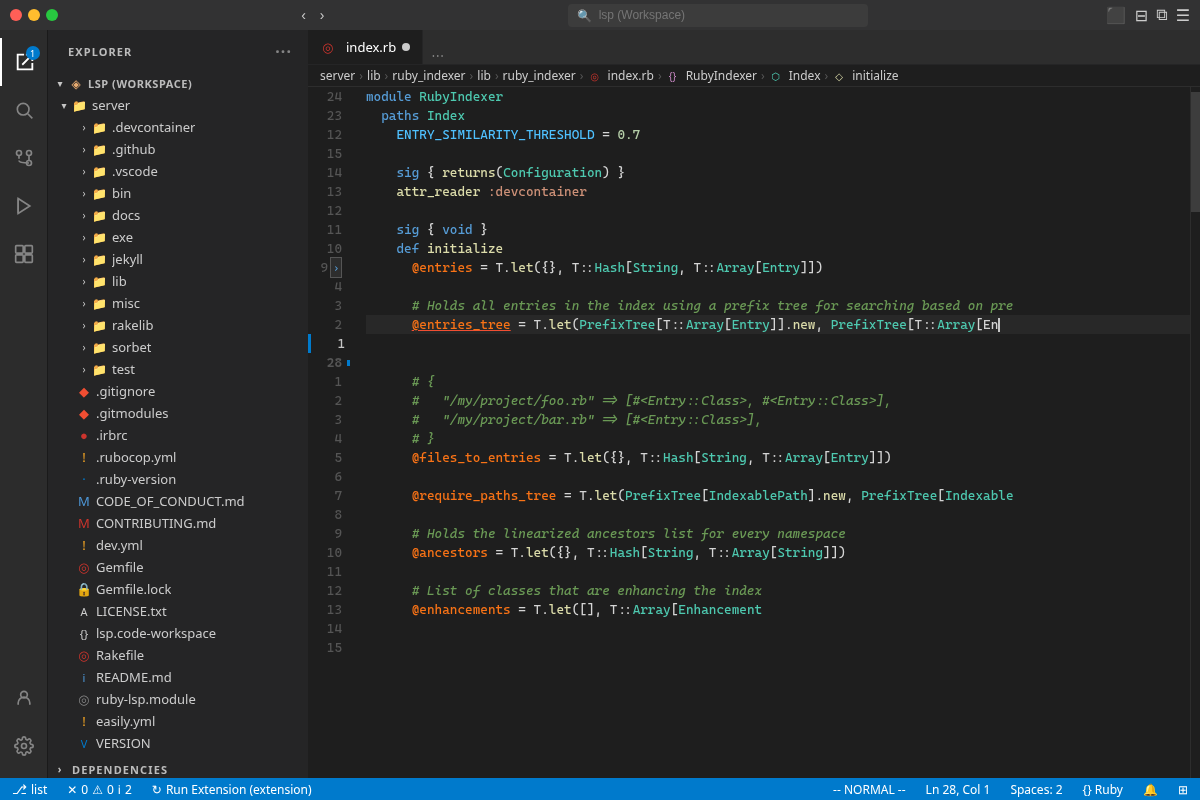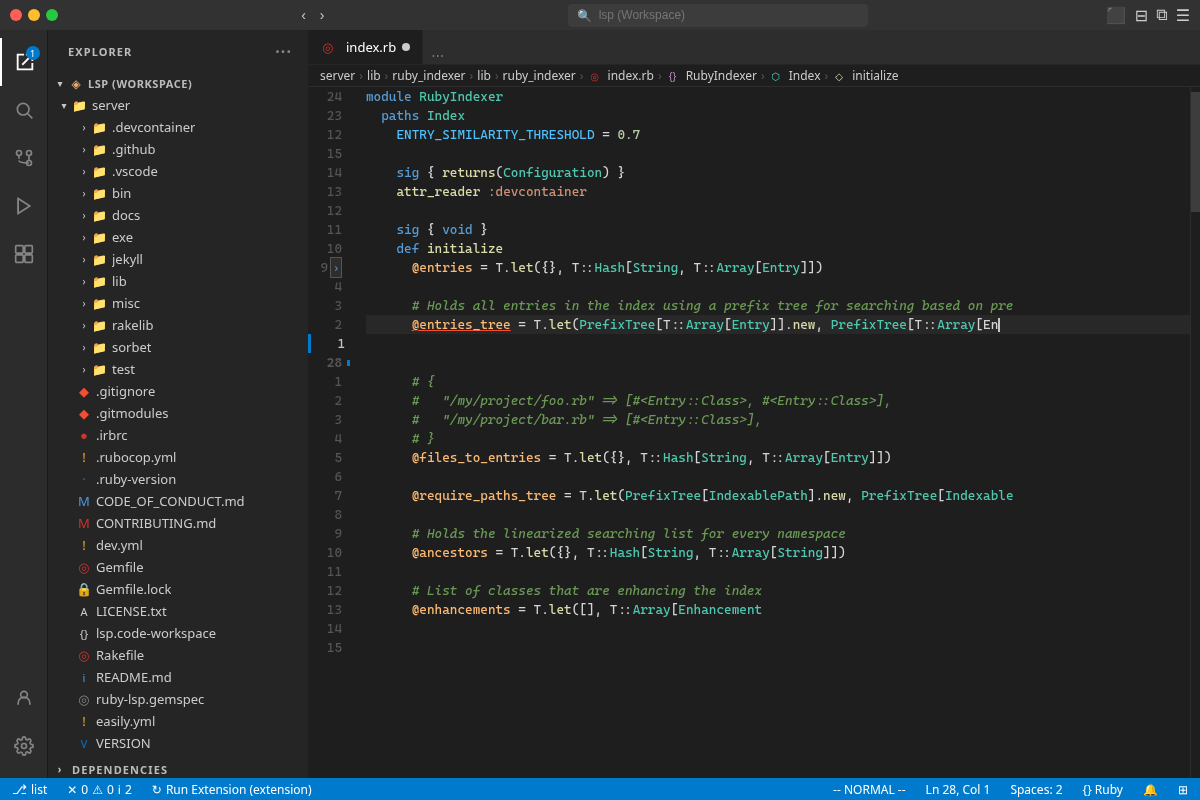--- a/index.html
+++ b/index.html
@@ -313,21 +313,21 @@
     .code-line.current-line { background: #282828; }
 
     
     .kw { color: #569cd6; }      
     .fn { color: #dcdcaa; }        
     .cn { color: #4ec9b0; }       
     .num { color: #b5cea8; }       
     .cmt { color: #6a9955; font-style: italic; }       
     .sym { color: #ce9178; }        
     .plain { color: #d4d4d4; }     
-    .ivar { color: #fdba74; }      
+    .ivar { color: #f97316; }      
     .const { color: #4fc1ff; }     
 
     
     #minimap {
       width: 10px;
       background: #1e1e1e;
       flex-shrink: 0;
       border-left: 1px solid #2d2d2d;
     }
     .minimap-slider {
@@ -589,21 +589,21 @@
       <div class="tree-item" style="padding-left:28px;">
         <div class="tree-icon" style="color:#cc342d; font-size:13px;">◎</div>
         <span class="tree-label">Rakefile</span>
       </div>
       <div class="tree-item" style="padding-left:28px;">
         <div class="tree-icon" style="color:#4d97d8; font-size:11px;">ℹ</div>
         <span class="tree-label">README.md</span>
       </div>
       <div class="tree-item" style="padding-left:28px;">
         <div class="tree-icon" style="color:#858585; font-size:13px;">◎</div>
-        <span class="tree-label">ruby-lsp.gemspec</span>
+        <span class="tree-label">ruby-lsp.module</span>
       </div>
       <div class="tree-item" style="padding-left:28px;">
         <div class="tree-icon" style="color:#f5a623; font-size:13px;">!</div>
         <span class="tree-label">easily.yml</span>
       </div>
       <div class="tree-item" style="padding-left:28px;">
         <div class="tree-icon" style="color:#007acc; font-size:11px;">V</div>
         <span class="tree-label">VERSION</span>
       </div>
 
@@ -720,21 +720,21 @@
 
         <div class="code-line"><span class="plain">      </span></div>
         <div class="code-line"><span class="plain">      </span><span class="cmt"># {</span></div>
         <div class="code-line"><span class="plain">      </span><span class="cmt">#   "/my/project/foo.rb" =&gt; [#&lt;Entry::Class&gt;, #&lt;Entry::Class&gt;],</span></div>
         <div class="code-line"><span class="plain">      </span><span class="cmt">#   "/my/project/bar.rb" =&gt; [#&lt;Entry::Class&gt;],</span></div>
         <div class="code-line"><span class="plain">      </span><span class="cmt"># }</span></div>
         <div class="code-line"><span class="plain">      </span><span class="ivar">@files_to_entries</span><span class="plain"> = T.</span><span class="fn">let</span><span class="plain">({}, T::</span><span class="cn">Hash</span><span class="plain">[</span><span class="cn">String</span><span class="plain">, T::</span><span class="cn">Array</span><span class="plain">[</span><span class="cn">Entry</span><span class="plain">]])</span></div>
         <div class="code-line"></div>
         <div class="code-line"><span class="plain">      </span><span class="ivar">@require_paths_tree</span><span class="plain"> = T.</span><span class="fn">let</span><span class="plain">(</span><span class="cn">PrefixTree</span><span class="plain">[</span><span class="cn">IndexablePath</span><span class="plain">].</span><span class="fn">new</span><span class="plain">, </span><span class="cn">PrefixTree</span><span class="plain">[</span><span class="cn">Indexable</span></div>
         <div class="code-line"></div>
-        <div class="code-line"><span class="plain">      </span><span class="cmt"># Holds the linearized searching list for every namespace</span></div>
+        <div class="code-line"><span class="plain">      </span><span class="cmt"># Holds the linearized ancestors list for every namespace</span></div>
         <div class="code-line"><span class="plain">      </span><span class="ivar">@ancestors</span><span class="plain"> = T.</span><span class="fn">let</span><span class="plain">({}, T::</span><span class="cn">Hash</span><span class="plain">[</span><span class="cn">String</span><span class="plain">, T::</span><span class="cn">Array</span><span class="plain">[</span><span class="cn">String</span><span class="plain">]])</span></div>
         <div class="code-line"></div>
         <div class="code-line"><span class="plain">      </span><span class="cmt"># List of classes that are enhancing the index</span></div>
         <div class="code-line"><span class="plain">      </span><span class="ivar">@enhancements</span><span class="plain"> = T.</span><span class="fn">let</span><span class="plain">([], T::</span><span class="cn">Array</span><span class="plain">[</span><span class="cn">Enhancement</span></div>
       </div>
 
       <div id="minimap">
         <div class="minimap-slider"></div>
       </div>
     </div>

